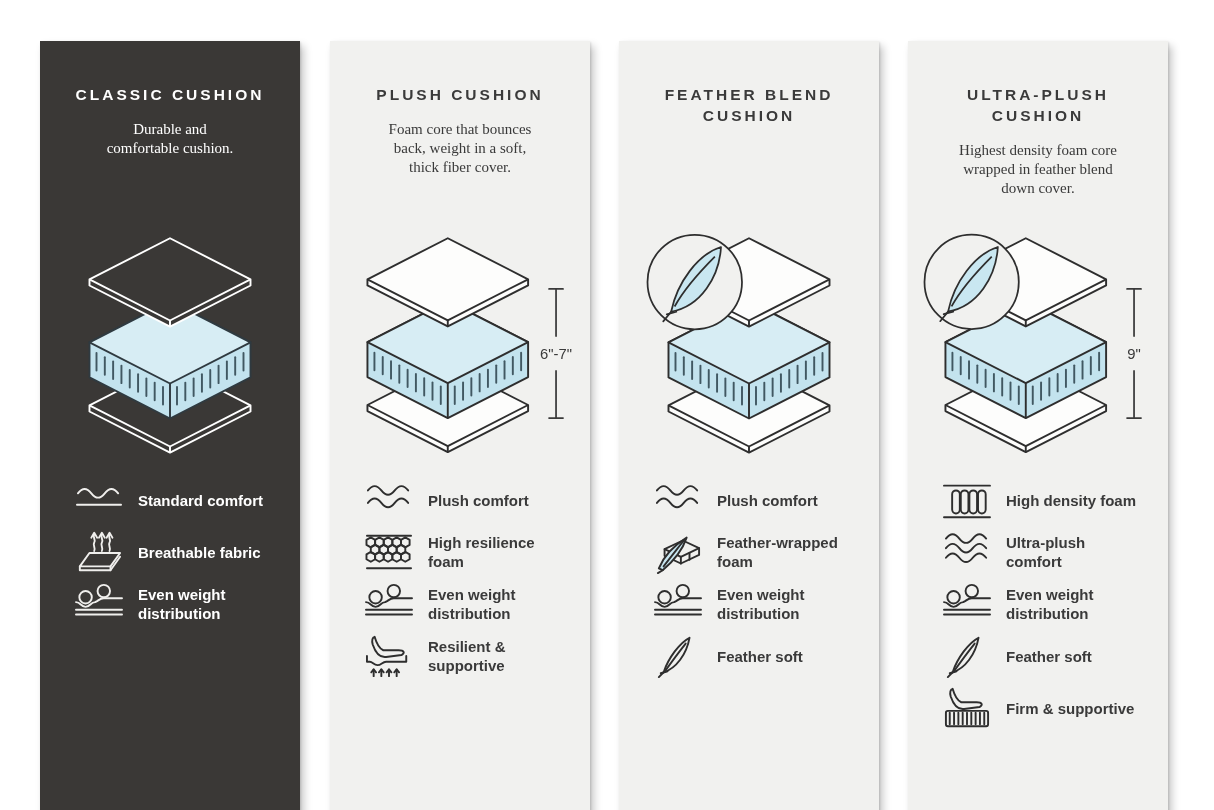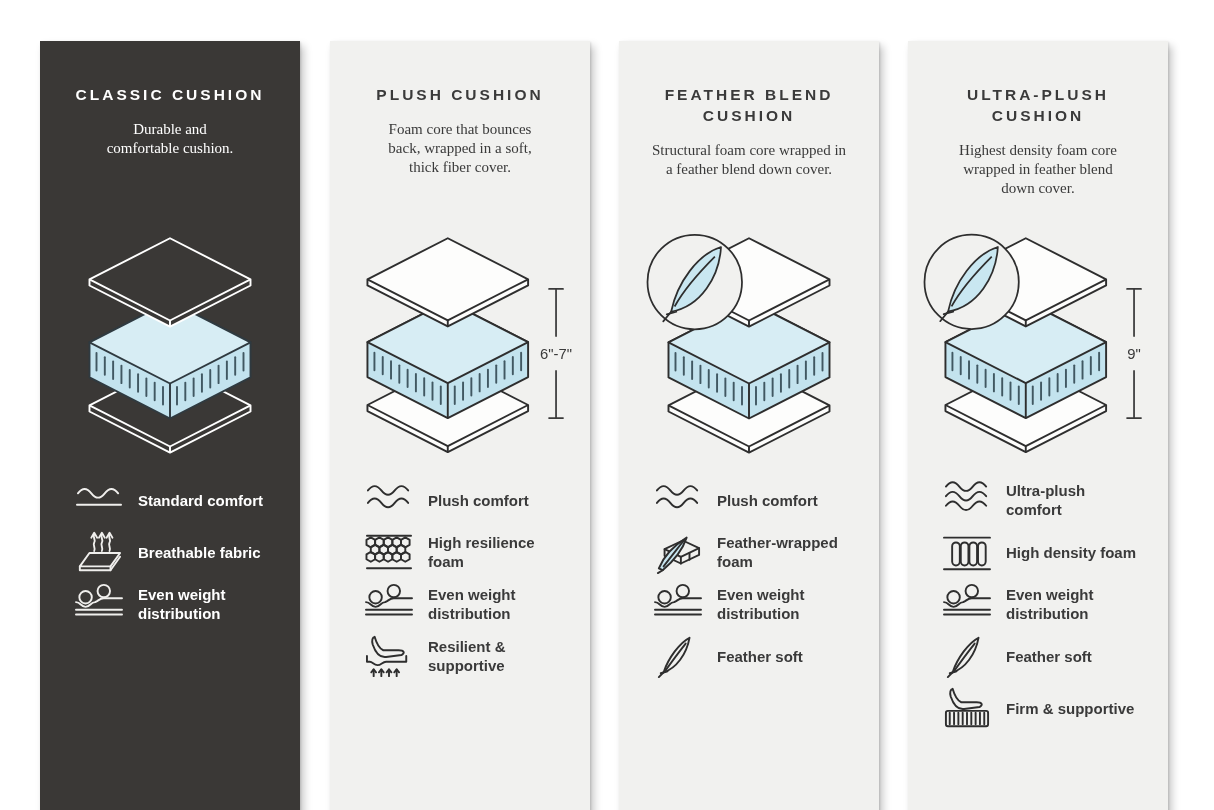--- a/index.html
+++ b/index.html
@@ -124,21 +124,21 @@
               </g>
             </svg>
           </span>
           <span class="flabel">Even weight distribution</span>
         </div>
       </div>
     </section>
     <section class="panel light" style="left: 330px;">
       <h2 class="panel-title">PLUSH CUSHION</h2>
       <p class="panel-desc">Foam core that bounces
-back, wrapped in a soft,
+back, weight in a soft,
 thick fiber cover.</p>
       <div class="illus">
         <svg width="234" viewBox="0 0 268 258">
           <g fill="#fdfdfc" stroke="#2e2e2e" stroke-width="2.2" stroke-linejoin="round">
             <path d="M120,150 L212,197 L212,204 L120,251 L28,204 L28,197 Z"></path>
             <path fill="none" d="M28,197 L120,244 L212,197"></path>
             <path fill="none" d="M120,244 L120,251"></path>
           </g>
           <g stroke="#2e2e2e" stroke-width="2.2" stroke-linejoin="round">
             <path fill="#c3e3ee" d="M120,78 L212,125 L212,165 L120,212 L28,165 L28,125 Z"></path>
@@ -247,22 +247,20 @@
               </g>
             </svg>
           </span>
           <span class="flabel">Resilient &amp; supportive</span>
         </div>
       </div>
     </section>
     <section class="panel light" style="left: 619px;">
       <h2 class="panel-title">FEATHER BLEND
 CUSHION</h2>
-      <p class="panel-desc">Structural foam core wrapped in
-a feather blend down cover.</p>
       <div class="illus">
         <svg width="210" viewBox="0 0 240 258">
           <g fill="#fdfdfc" stroke="#2e2e2e" stroke-width="2.2" stroke-linejoin="round">
             <path d="M120,150 L212,197 L212,204 L120,251 L28,204 L28,197 Z"></path>
             <path fill="none" d="M28,197 L120,244 L212,197"></path>
             <path fill="none" d="M120,244 L120,251"></path>
           </g>
           <g stroke="#2e2e2e" stroke-width="2.2" stroke-linejoin="round">
             <path fill="#c3e3ee" d="M120,78 L212,125 L212,165 L120,212 L28,165 L28,125 Z"></path>
             <path fill="#d7edf4" d="M120,78 L212,125 L120,172 L28,125 Z"></path>
@@ -417,42 +415,42 @@
             <path d="M236,212 H252"></path>
           </g>
           <text x="244" y="144" text-anchor="middle" font-size="17" font-family="Liberation Sans, sans-serif" fill="#3a3a3a">9"</text>
         </svg>
       </div>
       <div class="features">
         <div class="feature-row">
           <span class="ficon">
             <svg width="54" height="46" viewBox="0 0 56 48">
               <g fill="none" stroke="currentColor" stroke-width="2" stroke-linecap="round" stroke-linejoin="round">
-                <path d="M6,10 q7,-9 14,0 t14,0 t14,0"></path>
-                <path d="M6,20 q7,-9 14,0 t14,0 t14,0"></path>
-                <path d="M6,30 q7,-9 14,0 t14,0 t14,0"></path>
-              </g>
-            </svg>
-          </span>
-          <span class="flabel">Ultra-plush comfort</span>
-        </div>
-        <div class="feature-row">
-          <span class="ficon">
-            <svg width="54" height="46" viewBox="0 0 56 48">
-              <g fill="none" stroke="currentColor" stroke-width="2" stroke-linecap="round" stroke-linejoin="round">
                 <path d="M4,9 h48"></path>
                 <path d="M4,42 h48"></path>
                 <rect x="12.5" y="14" width="8" height="24" rx="4"></rect>
                 <rect x="21.5" y="14" width="8" height="24" rx="4"></rect>
                 <rect x="30.5" y="14" width="8" height="24" rx="4"></rect>
                 <rect x="39.5" y="14" width="8" height="24" rx="4"></rect>
               </g>
             </svg>
           </span>
           <span class="flabel">High density foam</span>
+        </div>
+        <div class="feature-row">
+          <span class="ficon">
+            <svg width="54" height="46" viewBox="0 0 56 48">
+              <g fill="none" stroke="currentColor" stroke-width="2" stroke-linecap="round" stroke-linejoin="round">
+                <path d="M6,10 q7,-9 14,0 t14,0 t14,0"></path>
+                <path d="M6,20 q7,-9 14,0 t14,0 t14,0"></path>
+                <path d="M6,30 q7,-9 14,0 t14,0 t14,0"></path>
+              </g>
+            </svg>
+          </span>
+          <span class="flabel">Ultra-plush comfort</span>
         </div>
         <div class="feature-row">
           <span class="ficon">
             <svg width="54" height="46" viewBox="0 0 56 48">
               <g fill="none" stroke="currentColor" stroke-width="2" stroke-linecap="round" stroke-linejoin="round">
                 <circle cx="14" cy="17" r="6.5"></circle>
                 <circle cx="33" cy="10.5" r="6.5"></circle>
                 <path d="M4,22 c5,0 5,5 10,5 c5,0 5,-5 10,-5 l2,-1 c3,-2 4,-3 7,-3 h19"></path>
                 <path d="M4,30 h48"></path>
                 <path d="M4,35 h48"></path>

